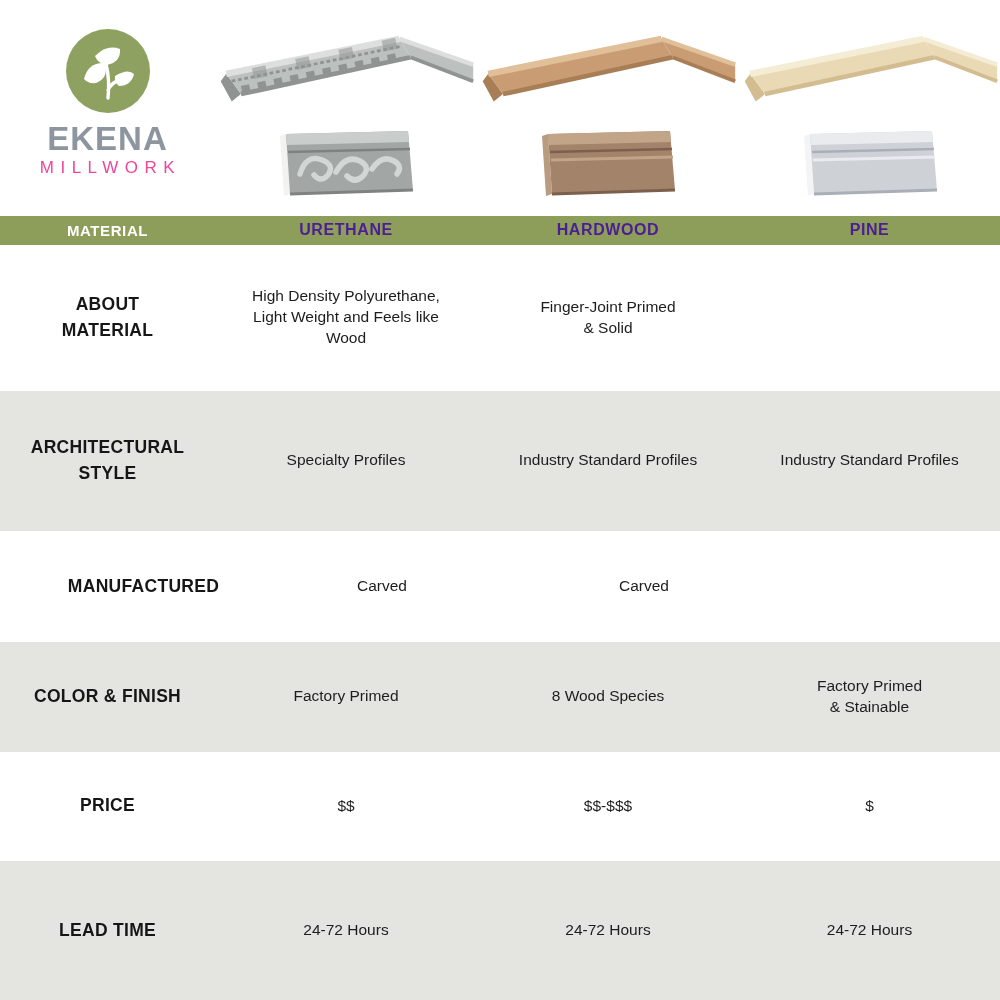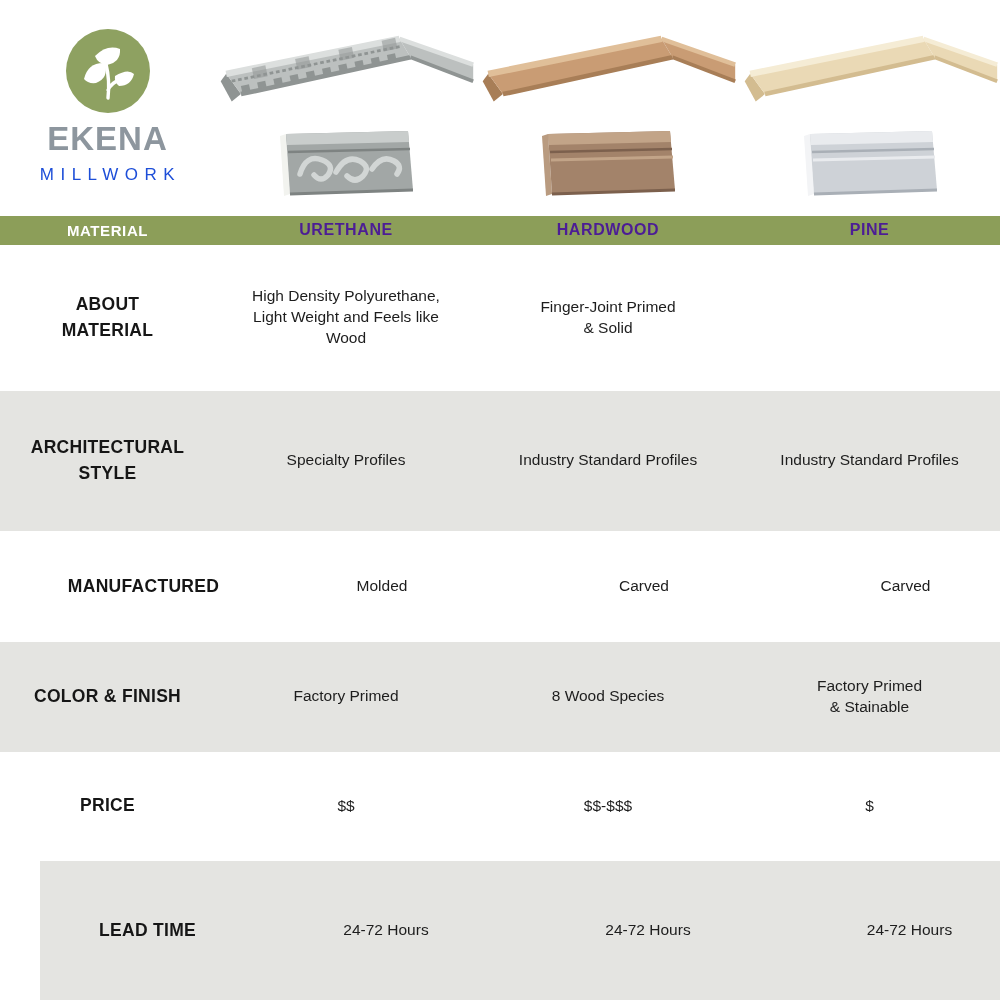--- a/index.html
+++ b/index.html
@@ -18,22 +18,22 @@
     grid-template-columns:215px 262px 262px 261px;
     background:#ffffff;
   }
   .logo-cell{display:flex;flex-direction:column;align-items:center;justify-content:flex-start;padding-top:28px;}
   .logo-circle{width:86px;height:86px;display:block;}
   .brand-name{
     margin-top:8px;font-size:33px;font-weight:800;letter-spacing:1px;
     color:#8d969e;line-height:1;
   }
   .brand-sub{
-    margin-top:11px;font-size:17px;font-weight:400;letter-spacing:6.5px;
-    color:#1d4ed8;line-height:1;margin-left:6px;
+    margin-top:4px;font-size:17px;font-weight:400;letter-spacing:6.5px;
+    color:#ec4899;line-height:1;margin-left:6px;
   }
   .product-cell{display:flex;flex-direction:column;align-items:center;justify-content:flex-start;padding-top:26px;}
   .crown-svg{width:258px;height:92px;display:block;}
   .panel-svg{width:160px;height:84px;display:block;margin-top:4px;}
 
   
   .band{
     height:30px;background:#8c9e59;
     display:grid;grid-template-columns:215px 262px 262px 261px;
     align-items:center;text-align:center;
@@ -46,21 +46,21 @@
     display:grid;grid-template-columns:215px 262px 262px 261px;
     align-items:center;text-align:center;
   }
   .trow.white{background:#ffffff;}
   .trow.gray{background:#e4e4e1;}
   .h-about{height:154px;}
   .h-style{height:148px;}
   .h-manu{height:117px;padding-left:36px;}
   .h-color{height:116px;}
   .h-price{height:115px;}
-  .h-lead{height:147px;margin-left:40px;}
+  .h-lead{height:147px;}
   .rlabel{
     font-size:17.5px;font-weight:800;color:#161616;letter-spacing:.3px;
     white-space:pre-line;line-height:1.45;text-transform:uppercase;
   }
   .cell{
     font-size:15.5px;font-weight:400;color:#1d1d1d;
     white-space:pre-line;line-height:1.35;
   }
 </style>
 </head>
@@ -182,21 +182,20 @@
   <div class="trow gray h-style">
     <div class="rlabel">ARCHITECTURAL
 STYLE</div>
     <div class="cell">Specialty Profiles</div>
     <div class="cell">Industry Standard Profiles</div>
     <div class="cell">Industry Standard Profiles</div>
   </div>
 
   <div class="trow white h-manu">
     <div class="rlabel">MANUFACTURED</div>
-    <div class="cell">Molded</div>
     <div class="cell">Carved</div>
     <div class="cell">Carved</div>
   </div>
 
   <div class="trow gray h-color">
     <div class="rlabel">COLOR &amp; FINISH</div>
     <div class="cell">Factory Primed</div>
     <div class="cell">8 Wood Species</div>
     <div class="cell">Factory Primed
 &amp; Stainable</div>

